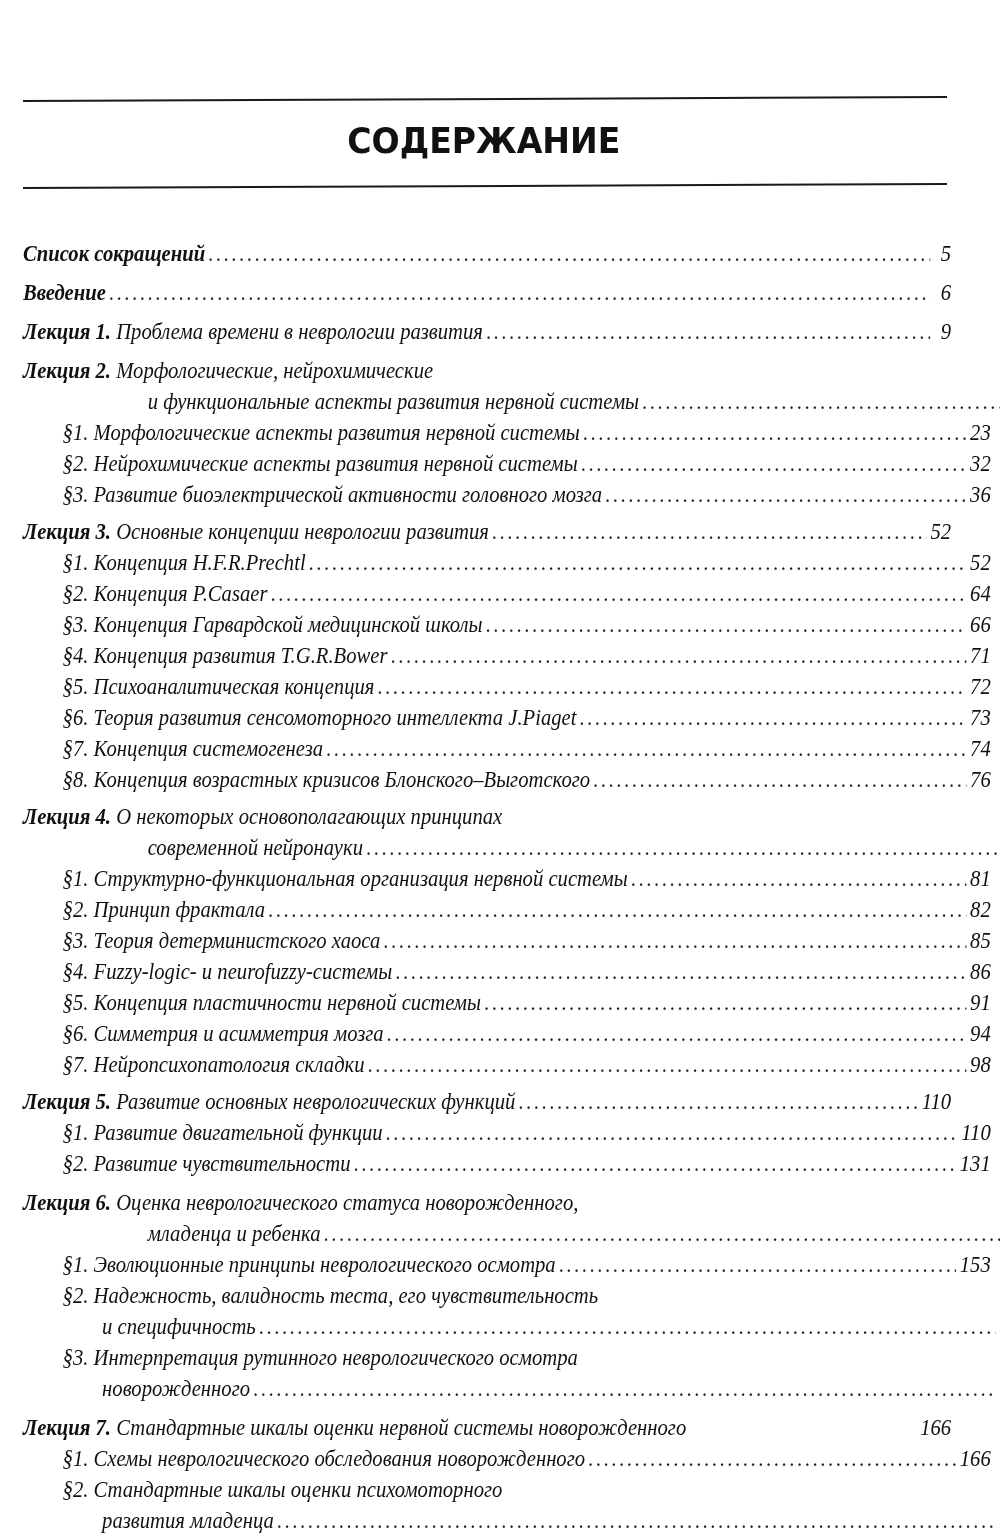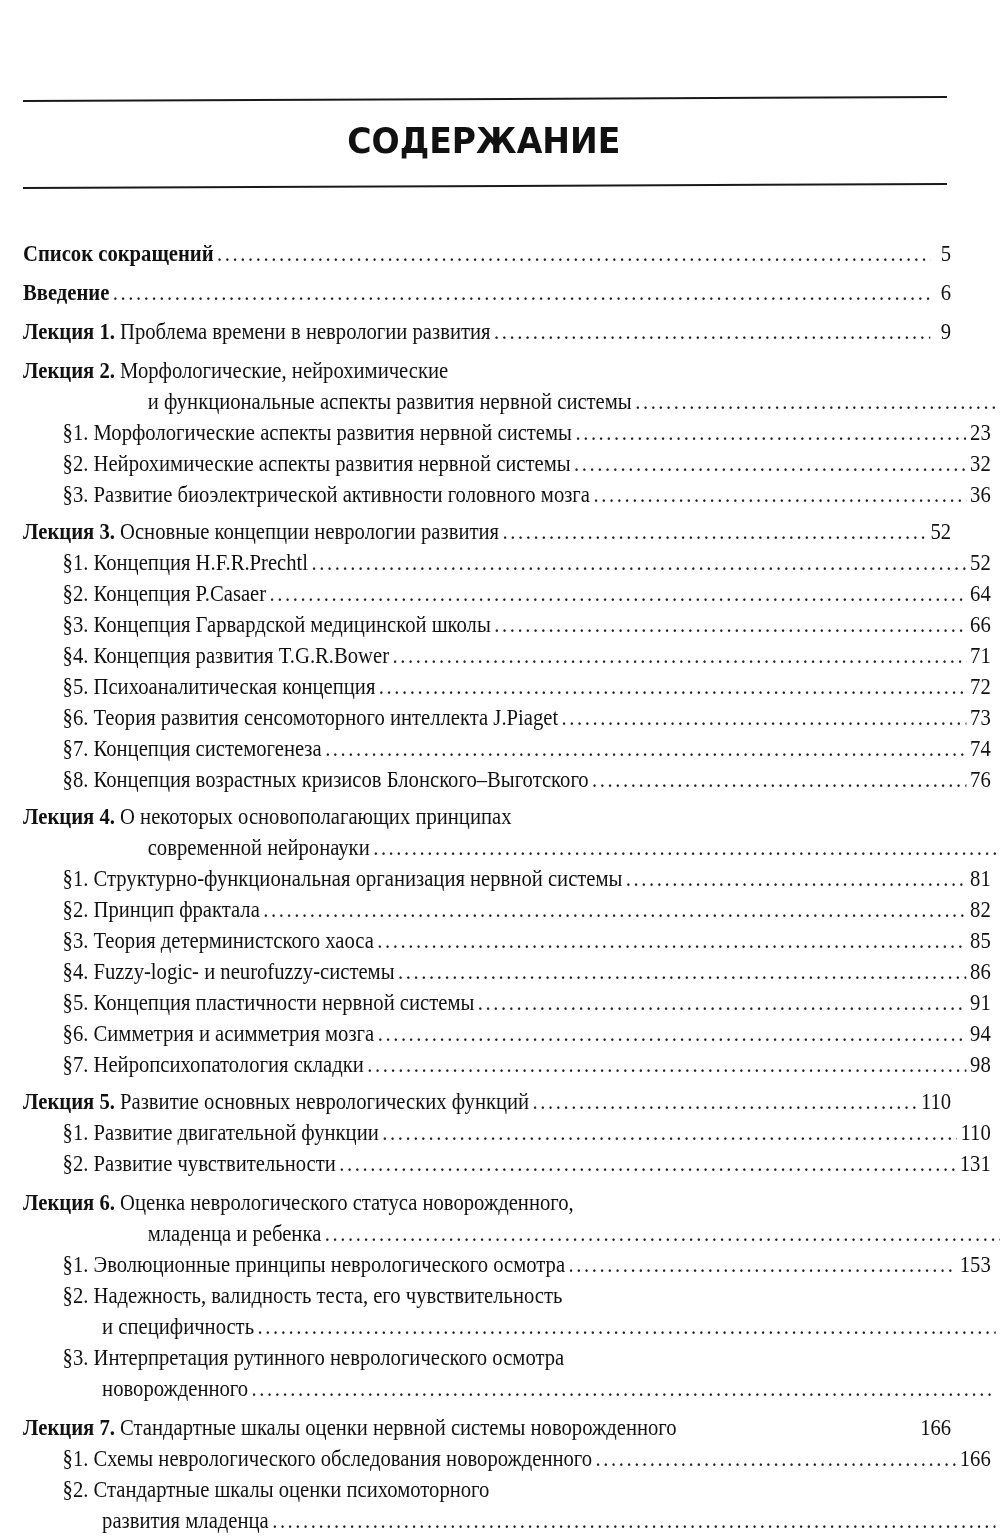--- a/index.html
+++ b/index.html
@@ -38,20 +38,21 @@
       transform-origin: 485px 0;
       margin-left: -15px;
     }
     .toc {
       position: absolute;
       top: 238px;
       left: 23px;
       width: 928px;
       font-size: 24px;
       line-height: 31px;
+      font-style: italic;
     }
     .entry {
       display: flex;
       align-items: baseline;
       white-space: nowrap;
       transform: scaleX(0.86);
       transform-origin: left center;
       width: 116.3%;
     }
     .entry .label {

